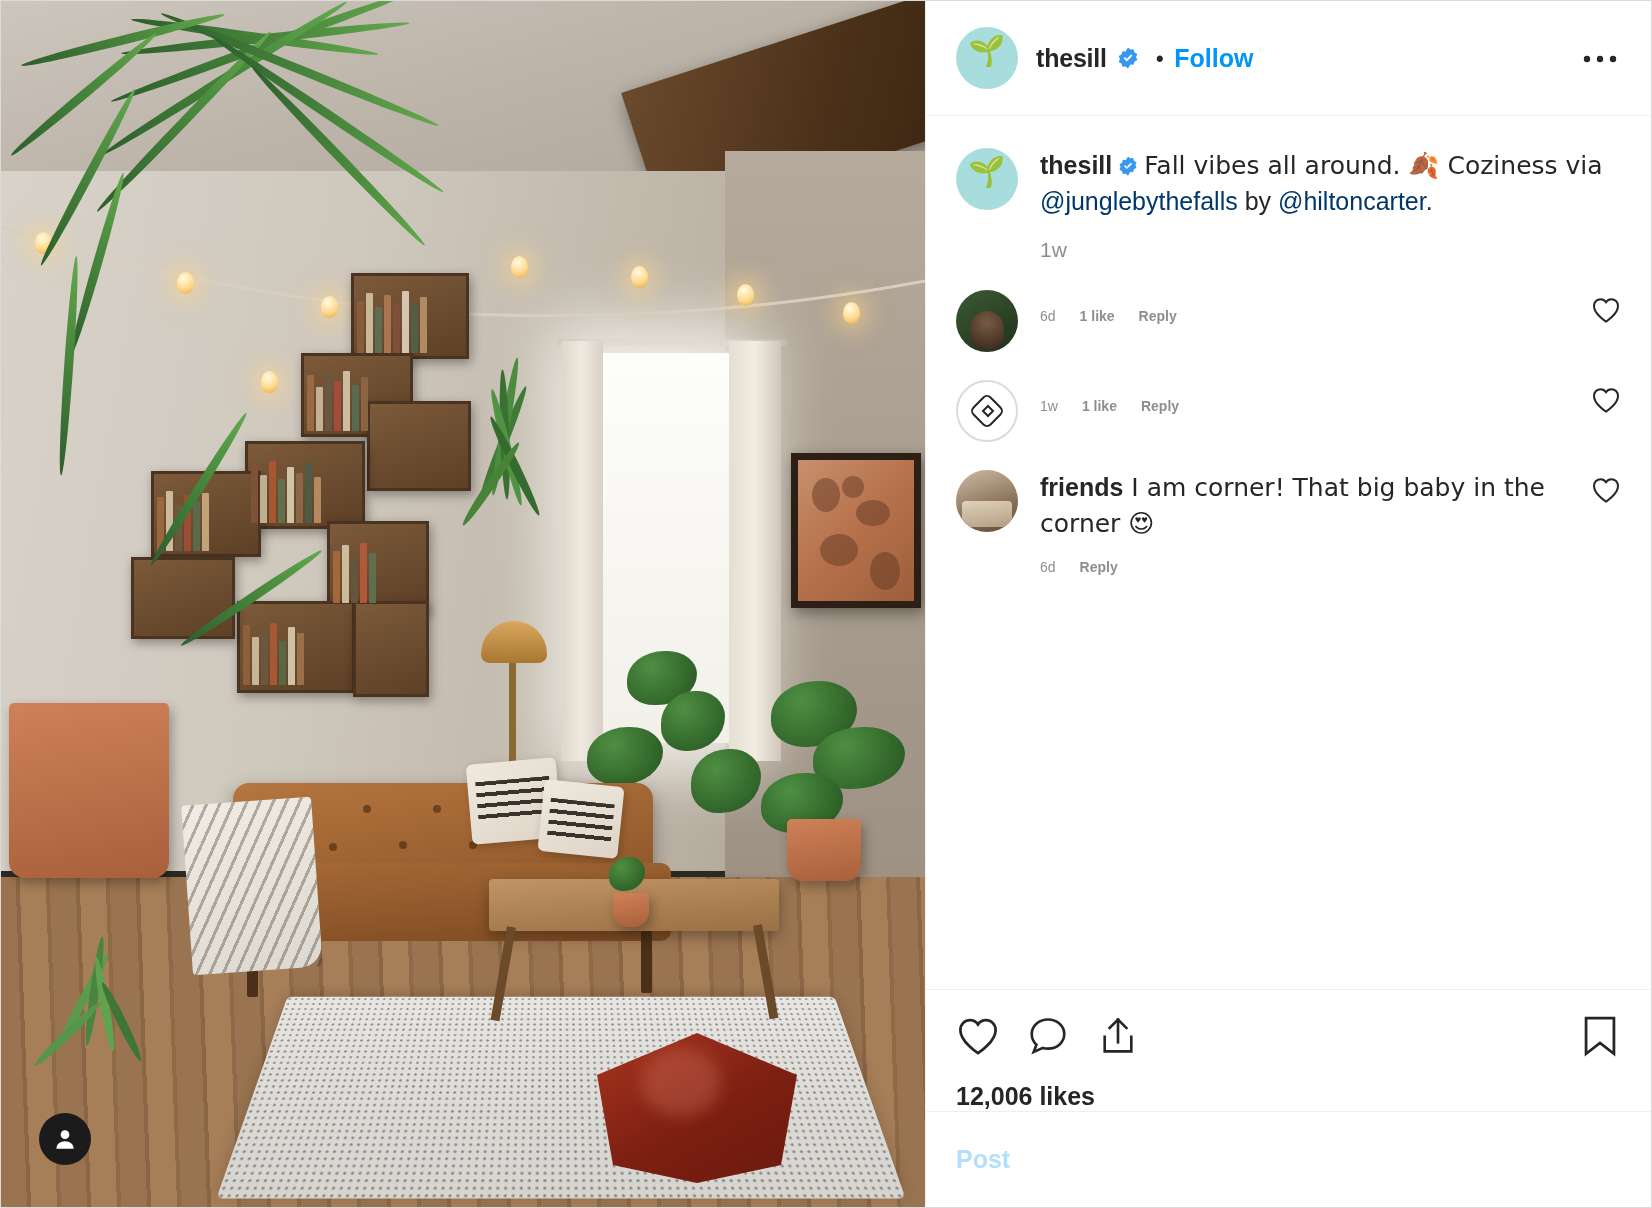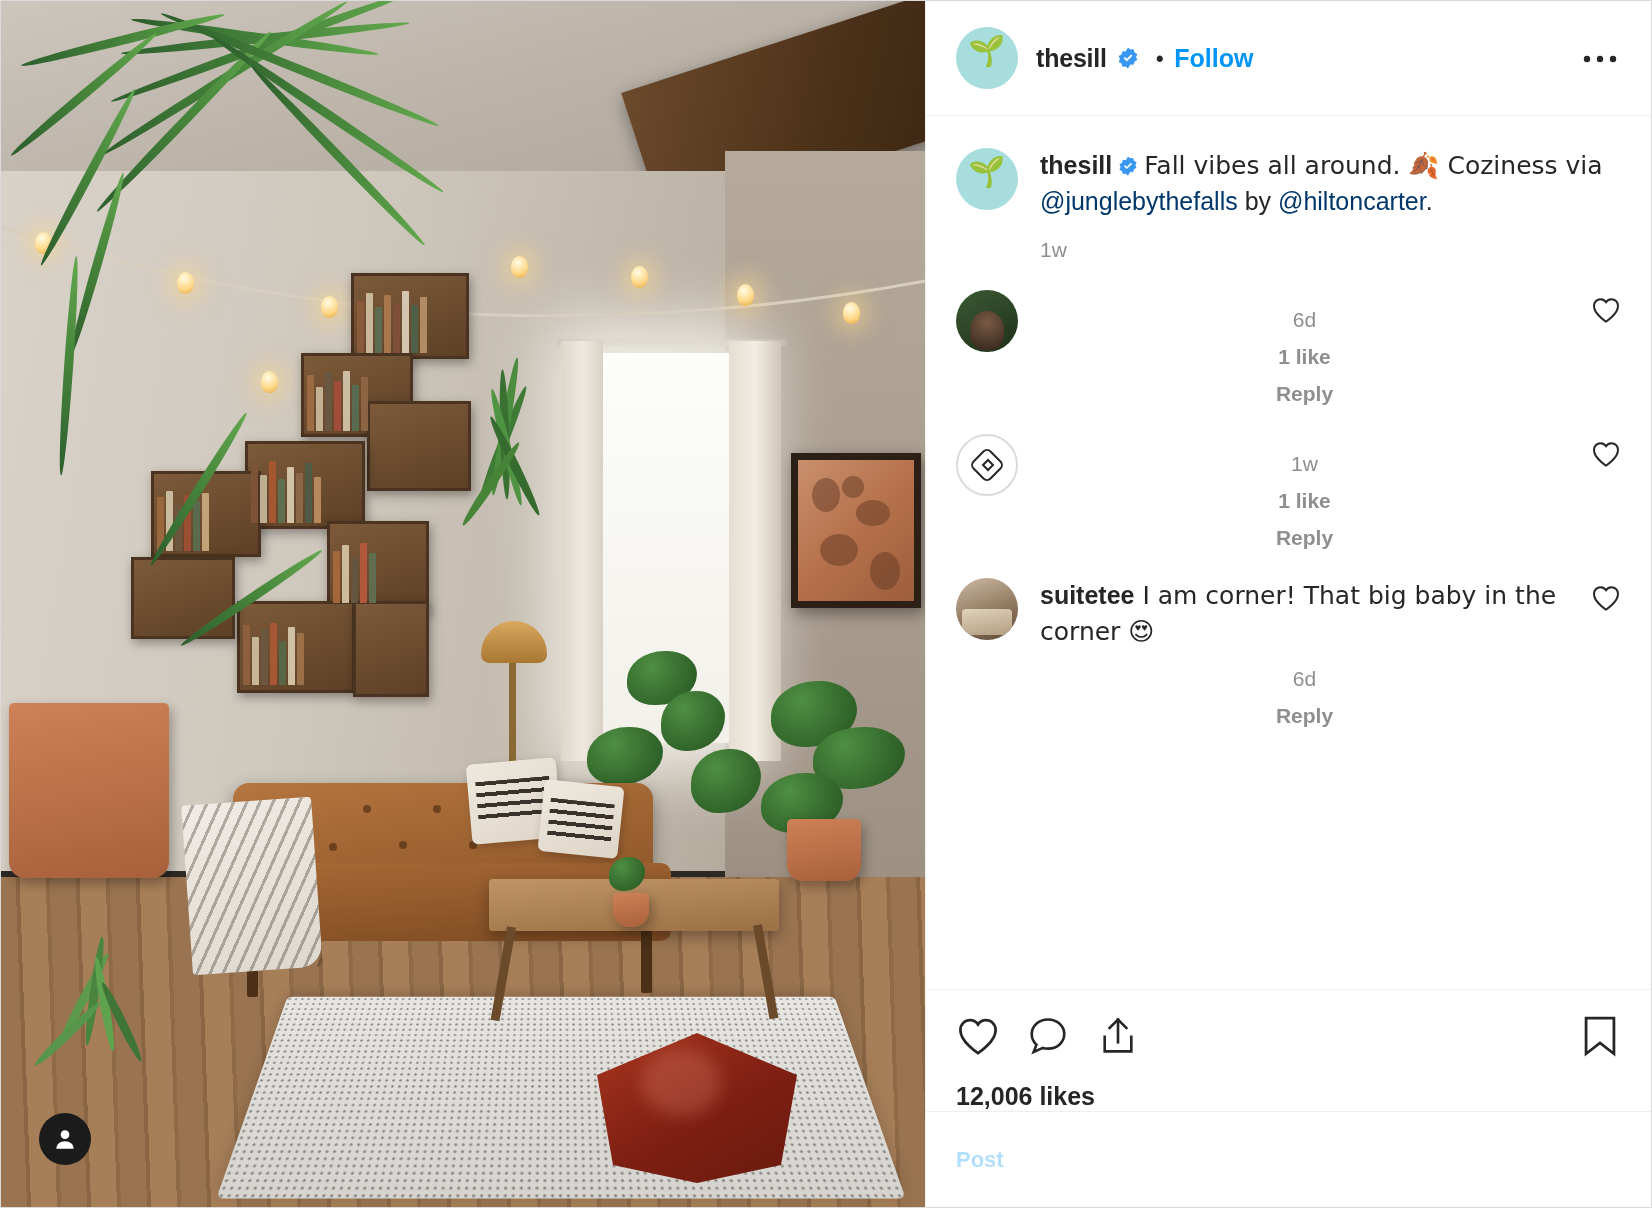--- a/index.html
+++ b/index.html
@@ -268,22 +268,22 @@
   }
   .cmt-row.caption { padding-top: 32px; }
   .cmt-ava { flex: 0 0 62px; }
   .cmt-body { flex: 1 1 auto; min-width: 0; }
   .cmt-text {
     font-size: 25px; line-height: 1.38; color: #262626; word-wrap: break-word;
   }
   .cmt-text .n { font-weight: bold; }
   .mention { color: #00376b; margin-top: 12px; }
   .cmt-meta {
-    display: flex; align-items: center; gap: 13px;
-    margin-top: 18px; font-size: 21px; color: #8e8e8e; flex-direction: column;
+    display: flex; align-items: center; gap: 24px;
+    margin-top: 18px; font-size: 14px; color: #8e8e8e;
   }
   .cmt-meta .lk, .cmt-meta .rp { font-weight: bold; color: #8e8e8e; cursor: pointer; }
   .cmt-meta .tm { color: #8e8e8e; }
   .cap-time {
     margin-top: 20px; font-size: 21px; color: #8e8e8e;
   }
   .cmt-heart {
     flex: 0 0 30px; padding-top: 6px; cursor: pointer;
   }
 
@@ -309,21 +309,21 @@
     padding: 0 30px; height: 96px; flex: 0 0 96px;
   }
   .cmt-input {
     flex: 1 1 auto; border: none; outline: none;
     font-size: 25px; color: #262626;
     font-family: "Liberation Sans", "DejaVu Sans", sans-serif;
     background: transparent;
   }
   .cmt-input::placeholder { color: #8e8e8e; }
   .post-btn {
-    color: #b2dffc; font-size: 22px; font-weight: bold;
+    color: #b2dffc; font-size: 25px; font-weight: bold;
     cursor: pointer; background: none; border: none;
     font-family: "Liberation Sans", "DejaVu Sans", sans-serif;
   }
   .emoji { font-family: "DejaVu Sans", sans-serif; }
 </style>
 </head>
 <body>
 
 <div class="post">
 
@@ -597,21 +597,21 @@
           </svg>
         </div>
       </div>
 
       <div class="cmt-row">
         <div class="cmt-ava">
           <div class="ava st"></div>
         </div>
         <div class="cmt-body">
           <div class="cmt-text">
-            <span class="n">suitetee</span><span class="emoji"> I am corner! That big baby in the corner 😍</span>
+            <span class="n">friends</span><span class="emoji"> I am corner! That big baby in the corner 😍</span>
           </div>
           <div class="cmt-meta">
             <span class="tm">6d</span>
             <span class="rp">Reply</span>
           </div>
         </div>
         <div class="cmt-heart">
           <svg width="30" height="28" viewBox="0 0 24 22" fill="none" stroke="#262626" stroke-width="1.6">
             <path d="M12 20.3S2.4 14.2 2.4 7.8C2.4 4.6 4.8 2.3 7.7 2.3c1.9 0 3.4 1 4.3 2.4.9-1.4 2.4-2.4 4.3-2.4 2.9 0 5.3 2.3 5.3 5.5 0 6.4-9.6 12.5-9.6 12.5z"></path>
           </svg>

